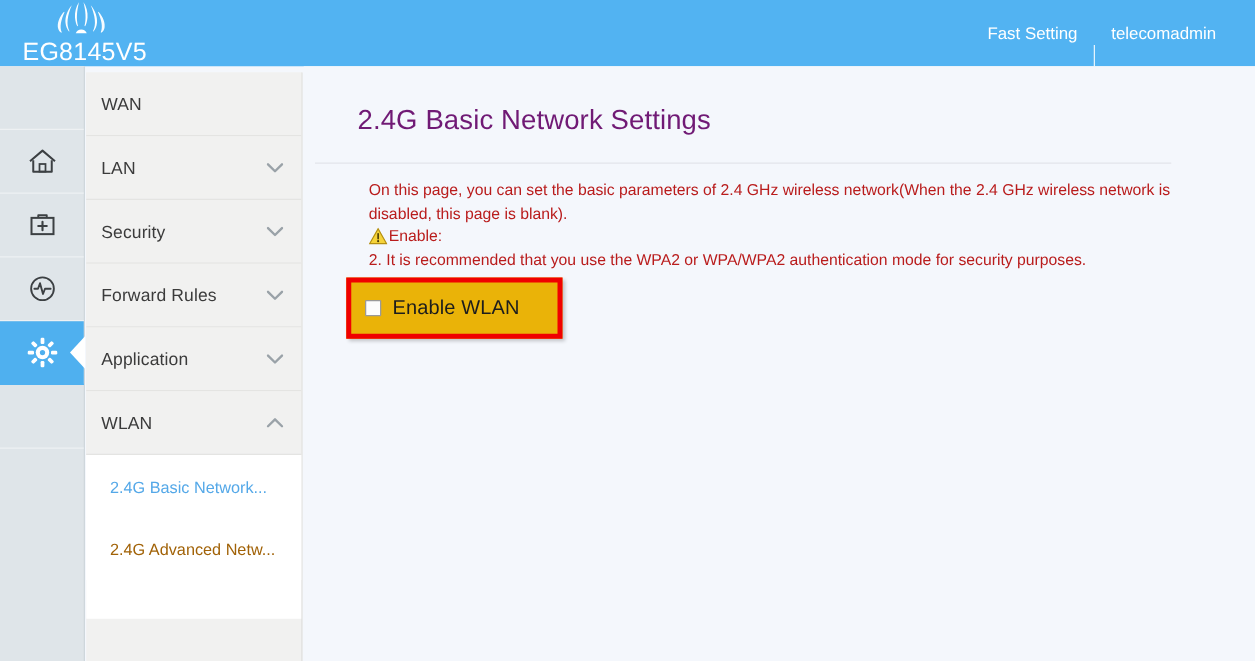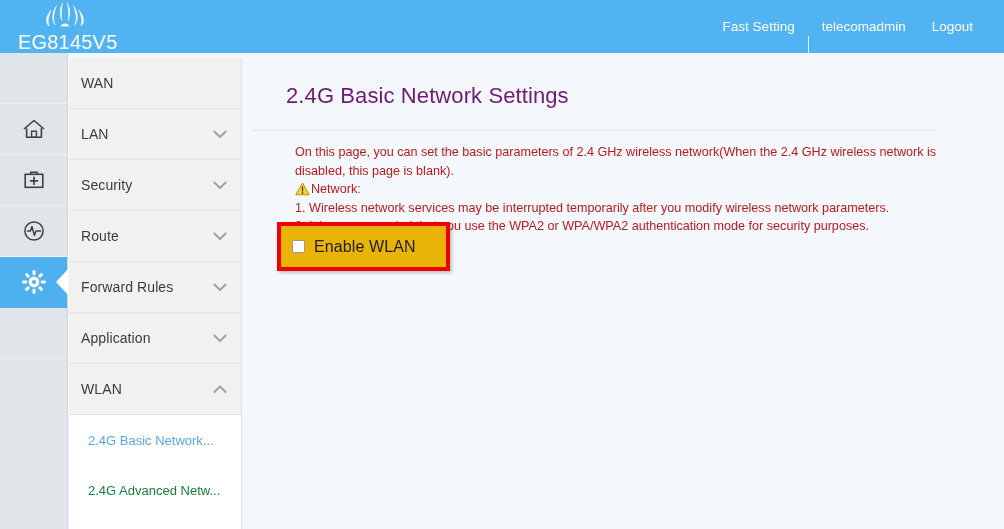--- a/index.html
+++ b/index.html
@@ -81,21 +81,21 @@
     cursor: default;
   }
   .menu-label {
     font-size: 14px; color: #3b3b3b; letter-spacing: .1px;
     font-family: "Liberation Sans", sans-serif;
   }
   .chev { margin-left: auto; display: block; }
   #submenu { background: #ffffff; height: 131px; }
   .submenu-item {
     height: 50px; display: flex; align-items: center;
-    padding-left: 19px; font-size: 13px; color: #15803d;
+    padding-left: 19px; font-size: 13px; color: #a16207;
     background: #ffffff;
   }
   .submenu-item.active { color: #54a8e8; }
 
   
   #content {
     position: absolute; top: 53px; left: 243px;
     width: 761px; height: 476px;
     background: #f4f7fc;
     padding: 30px 34px 0 43px;
@@ -156,21 +156,20 @@
           <path d="M22 24.6c-2.1 0-3.8 1.2-4.4 2.9h8.8c-.6-1.7-2.3-2.9-4.4-2.9z"></path>
         </g>
       </svg>
       <span id="brand-name">EG8145V5</span>
     </div>
 
     <div id="header-right">
       <a class="hdr-link" href="#">Fast Setting</a>
       <span class="hdr-sep"></span>
       <a class="hdr-link" href="#">telecomadmin</a>
-      <a class="hdr-link" href="#">Logout</a>
     </div>
   </div>
 
   <div id="icon-rail">
     <div class="rail-spacer"></div>
 
     <div class="rail-item">
       <svg width="24" height="22" viewBox="0 0 24 22">
         <path d="M2 11 L12 2.5 L22 11" fill="none" stroke="#3c4043" stroke-width="1.6" stroke-linejoin="round"></path>
         <path d="M4.6 10.2 V19.3 H19.4 V10.2" fill="none" stroke="#3c4043" stroke-width="1.6" stroke-linejoin="round"></path>
@@ -226,26 +225,20 @@
       </svg>
     </div>
 
     <div class="menu-item">
       <span class="menu-label">Security</span>
       <svg class="chev" width="14" height="9" viewBox="0 0 14 9">
         <path d="M1.4 1.5 L7 7 L12.6 1.5" fill="none" stroke="#9aa2a8" stroke-width="1.9" stroke-linecap="round" stroke-linejoin="round"></path>
       </svg>
     </div>
 
-    <div class="menu-item">
-      <span class="menu-label">Route</span>
-      <svg class="chev" width="14" height="9" viewBox="0 0 14 9">
-        <path d="M1.4 1.5 L7 7 L12.6 1.5" fill="none" stroke="#9aa2a8" stroke-width="1.9" stroke-linecap="round" stroke-linejoin="round"></path>
-      </svg>
-    </div>
 
     <div class="menu-item">
       <span class="menu-label">Forward Rules</span>
       <svg class="chev" width="14" height="9" viewBox="0 0 14 9">
         <path d="M1.4 1.5 L7 7 L12.6 1.5" fill="none" stroke="#9aa2a8" stroke-width="1.9" stroke-linecap="round" stroke-linejoin="round"></path>
       </svg>
     </div>
 
     <div class="menu-item">
       <span class="menu-label">Application</span>
@@ -274,23 +267,22 @@
 
     <div id="desc">
       <p>On this page, you can set the basic parameters of 2.4 GHz wireless network(When the 2.4 GHz wireless network is</p>
       <p>disabled, this page is blank).</p>
       <p class="caution-line">
         <svg id="warn-icon" width="15" height="14" viewBox="0 0 15 14">
           <path d="M7.5 1 L14.2 12.8 H0.8 Z" fill="#f5d33a" stroke="#b59011" stroke-width="1"></path>
           <path d="M7.5 5 V9" stroke="#4a3c06" stroke-width="1.3" stroke-linecap="round"></path>
           <circle cx="7.5" cy="10.9" r=".85" fill="#4a3c06"></circle>
         </svg>
-        <span>Network:</span>
+        <span>Enable:</span>
       </p>
-      <p>1. Wireless network services may be interrupted temporarily after you modify wireless network parameters.</p>
       <p>2. It is recommended that you use the WPA2 or WPA/WPA2 authentication mode for security purposes.</p>
     </div>
   </div>
 
   <div id="enable-box">
     <div id="wlan-checkbox"></div>
     <span id="enable-label">Enable WLAN</span>
   </div>
 
 </div>

